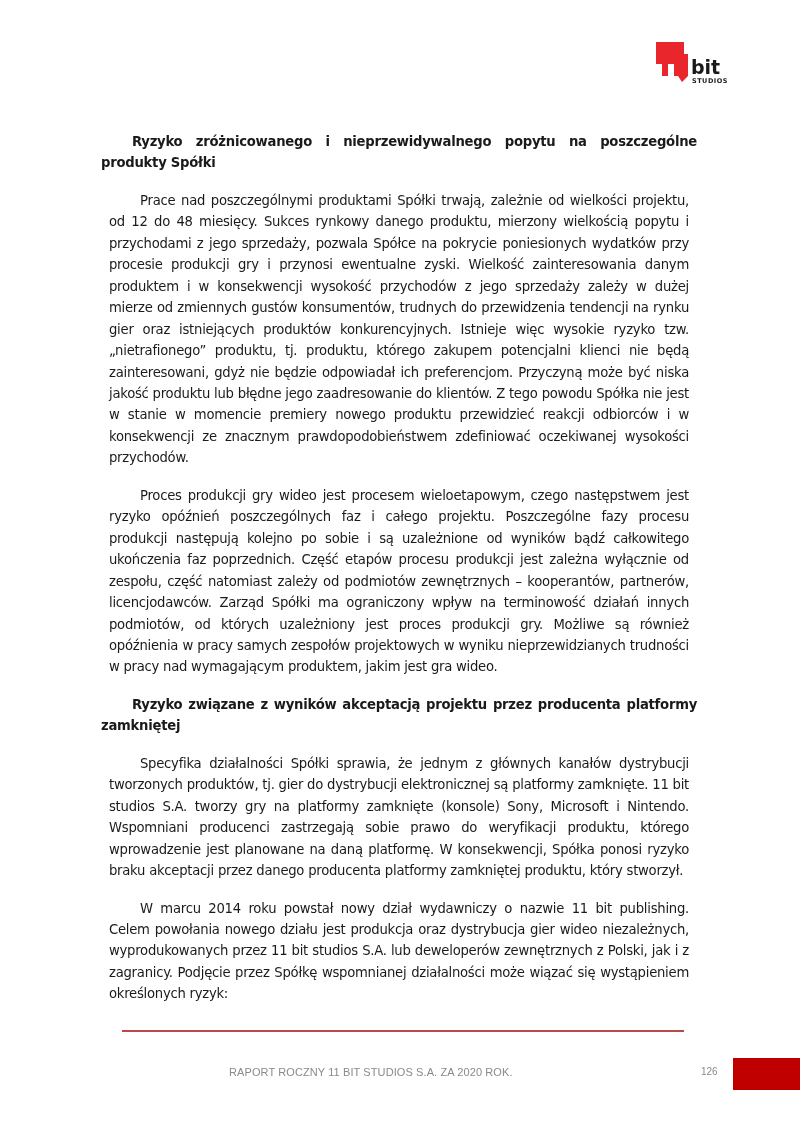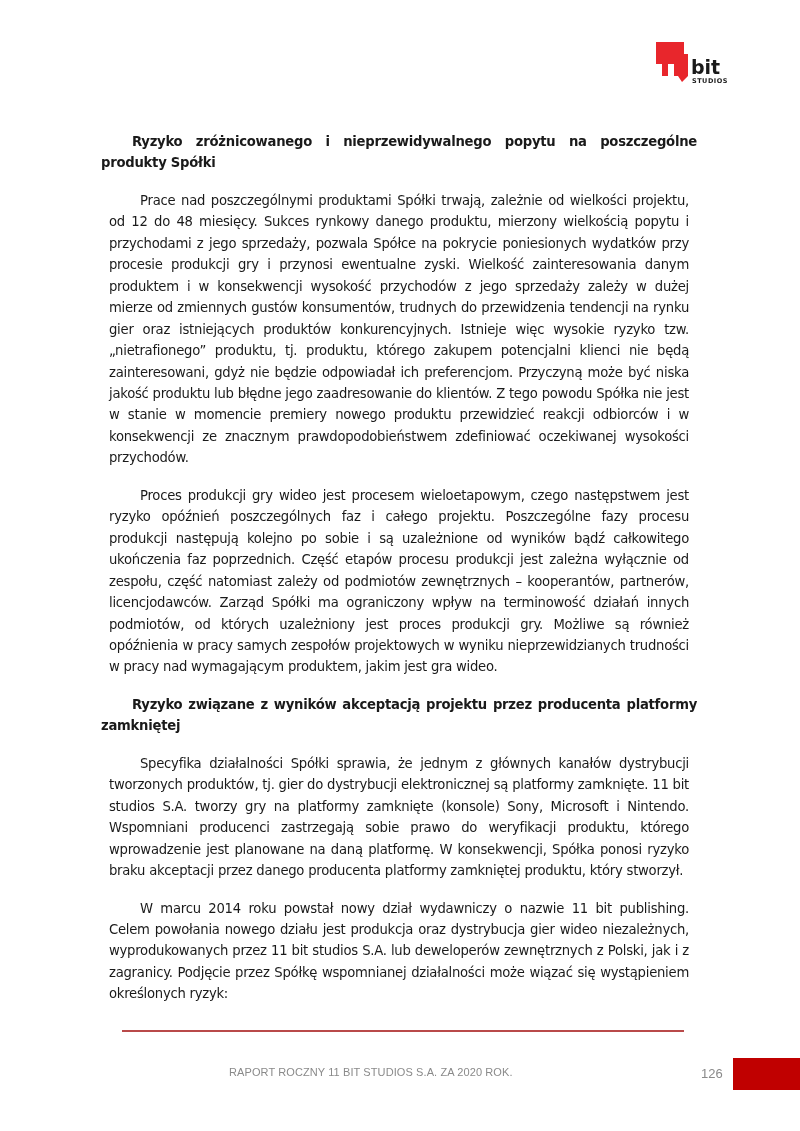--- a/index.html
+++ b/index.html
@@ -4,21 +4,21 @@
 <style>
   html, body { margin: 0; padding: 0; background: #ffffff; }
   body { width: 800px; height: 1131px; position: relative; overflow: hidden; font-family: "DejaVu Sans", sans-serif; color: #1a1a1a; }
   .logo { position: absolute; left: 654px; top: 40px; width: 84px; height: 46px; }
   .content { position: absolute; left: 93px; top: 123px; width: 612px; font-size: 13.2px; line-height: 21.45px; letter-spacing: -0.25px; }
   .content p { margin: 16px; text-align: justify; text-indent: 31px; }
   .content h3 { margin: 8px; font-size: 13.2px; font-weight: bold; text-indent: 31px; text-align: justify; }
   .content h3.wide { text-align-last: auto; }
   .footer-rule { position: absolute; left: 122px; top: 1030px; width: 562px; height: 2px; background: #b94a4a; }
   .footer-text { position: absolute; left: 229px; top: 1066px; font-family: "Liberation Sans", sans-serif; font-size: 11px; color: #8a8a8a; letter-spacing: 0.1px; }
-  .page-num { position: absolute; left: 701px; top: 1066px; font-family: "Liberation Sans", sans-serif; font-size: 13px; color: #8a8a8a; }
+  .page-num { position: absolute; left: 701px; top: 1066px; font-family: "Liberation Sans", sans-serif; font-size: 10px; color: #8a8a8a; }
   .red-block { position: absolute; left: 733px; top: 1058px; width: 67px; height: 32px; background: #c00000; }
 </style>
 </head>
 <body>
 
 <div class="logo">
   <svg width="84" height="46" viewBox="0 0 84 46">
 
     <polygon points="2,2 30,2 30,14 34,14 34,36 28,42 24,36 20,36 20,24 14,24 14,36 8,36 8,24 2,24" fill="#e8262c"></polygon>
     <polygon points="2,24 8,24 8,36 2,36" fill="#ffffff"></polygon>

